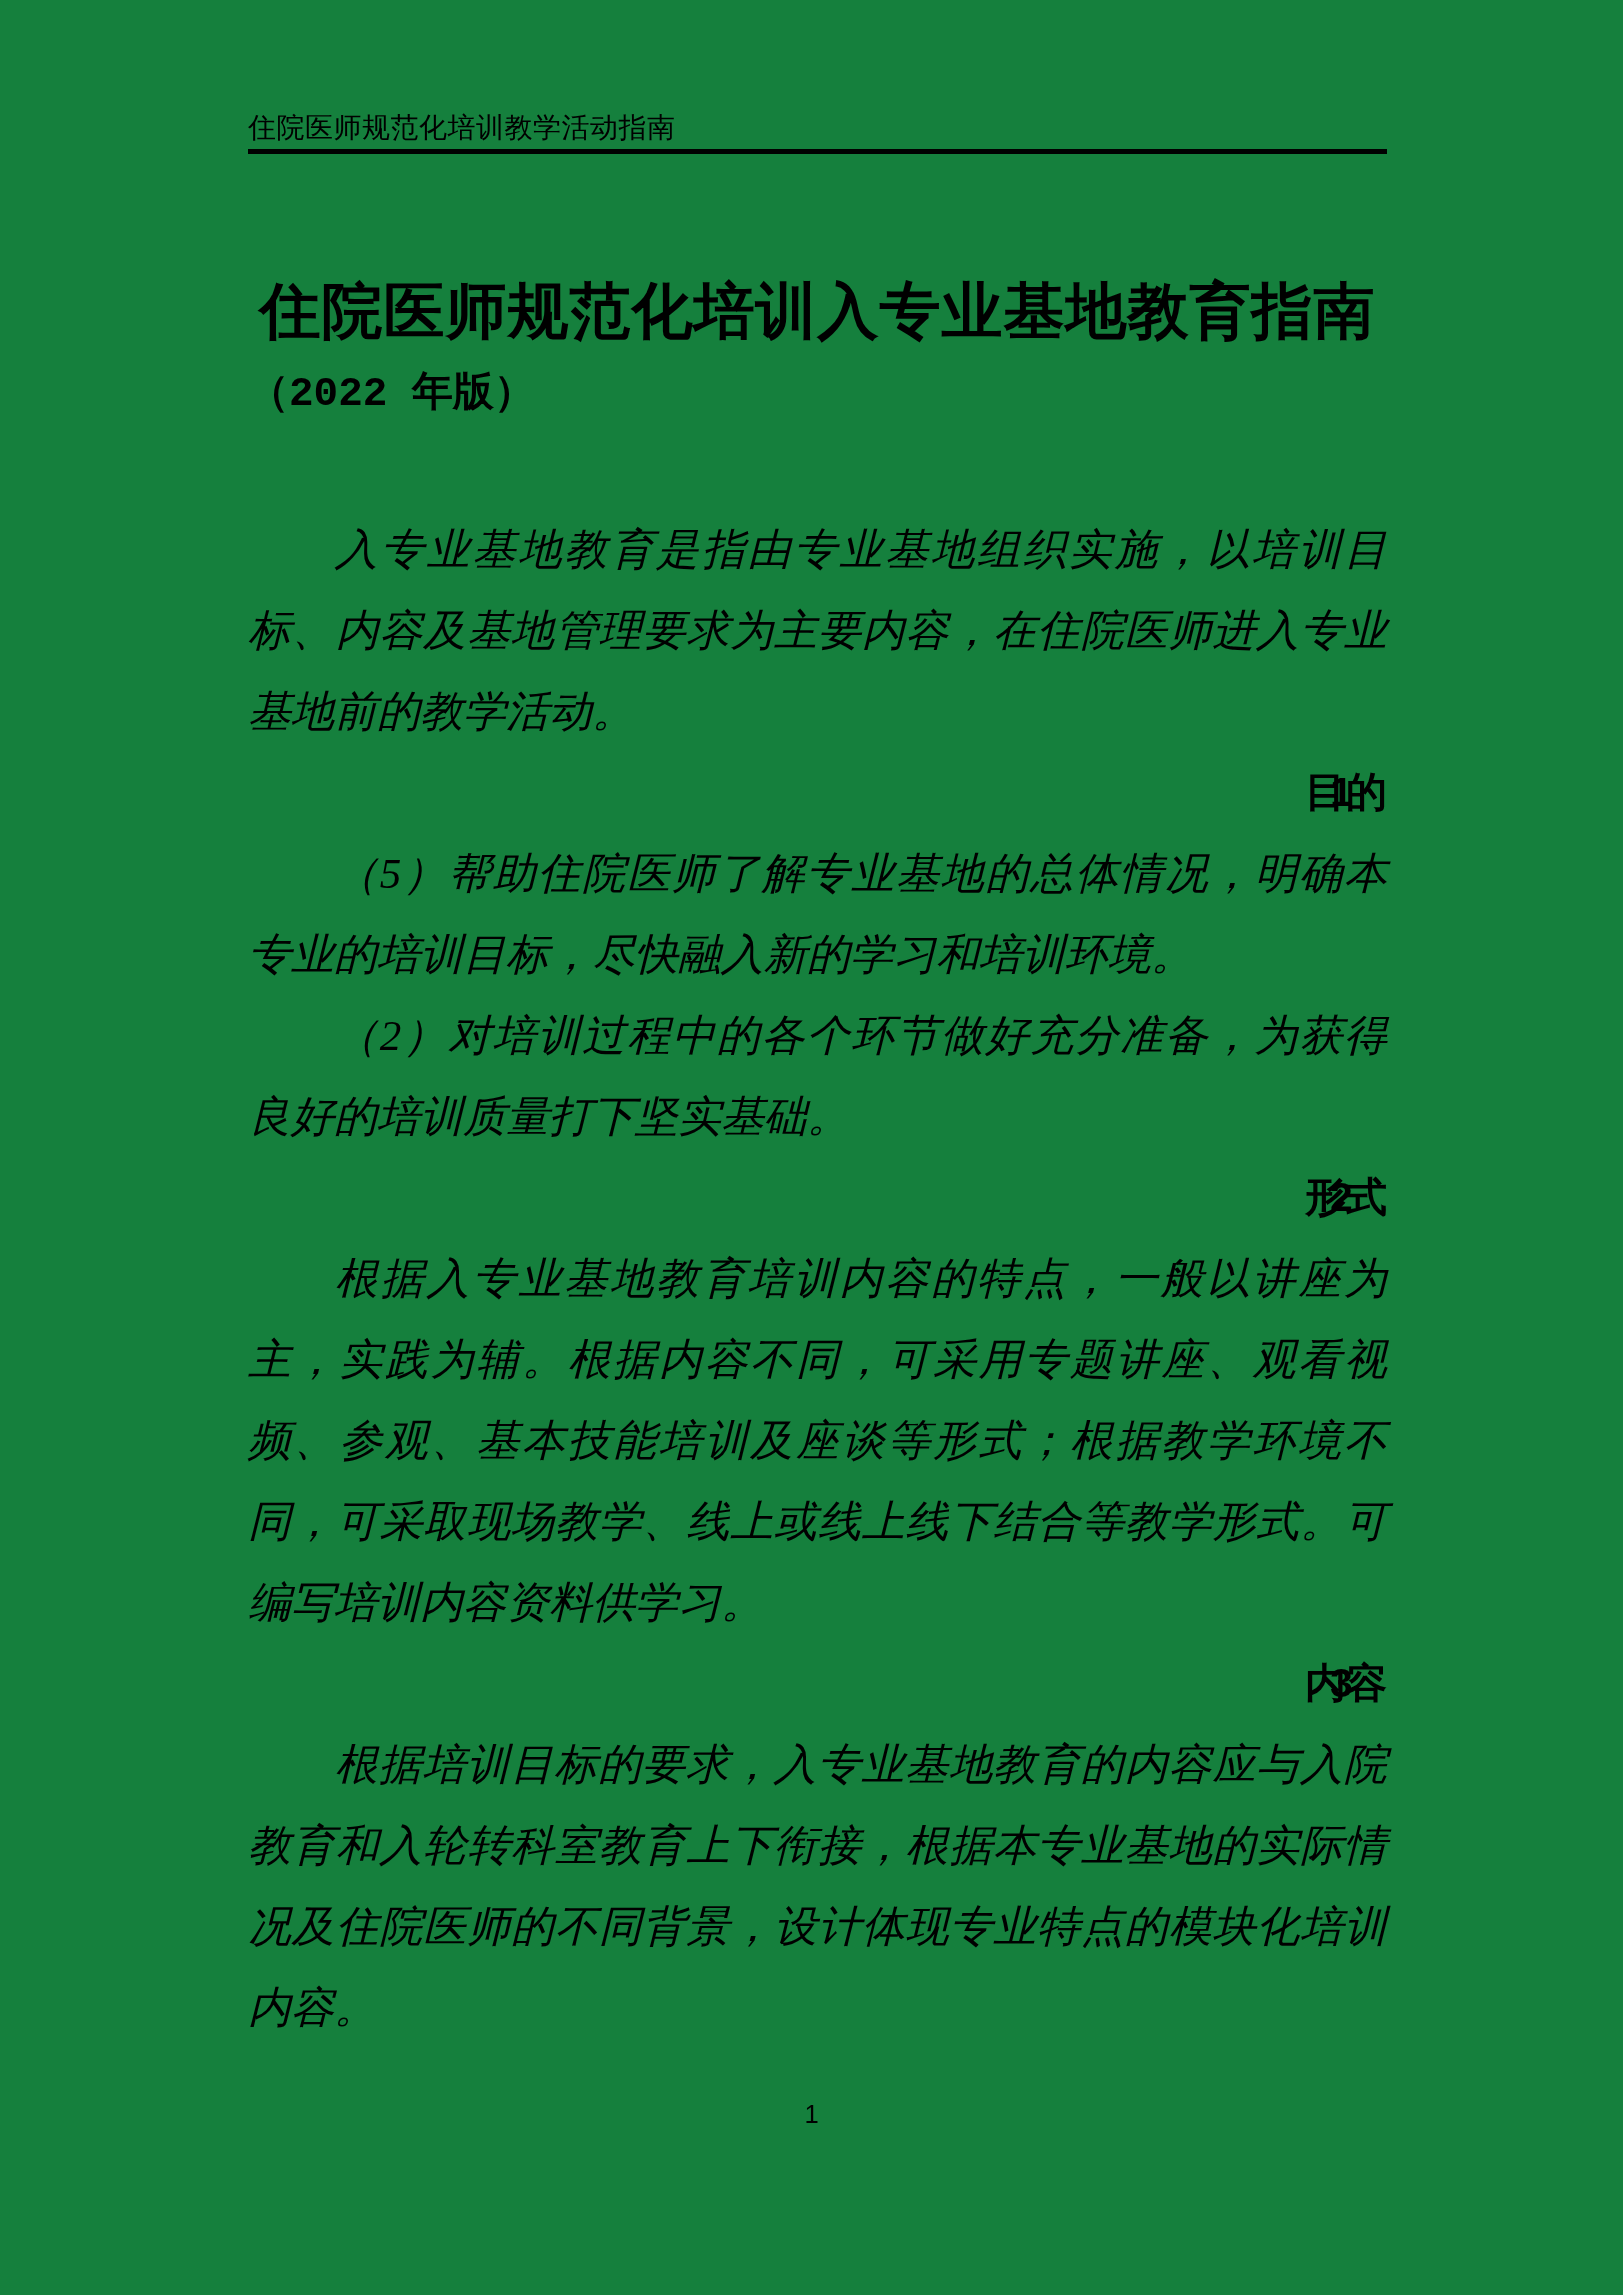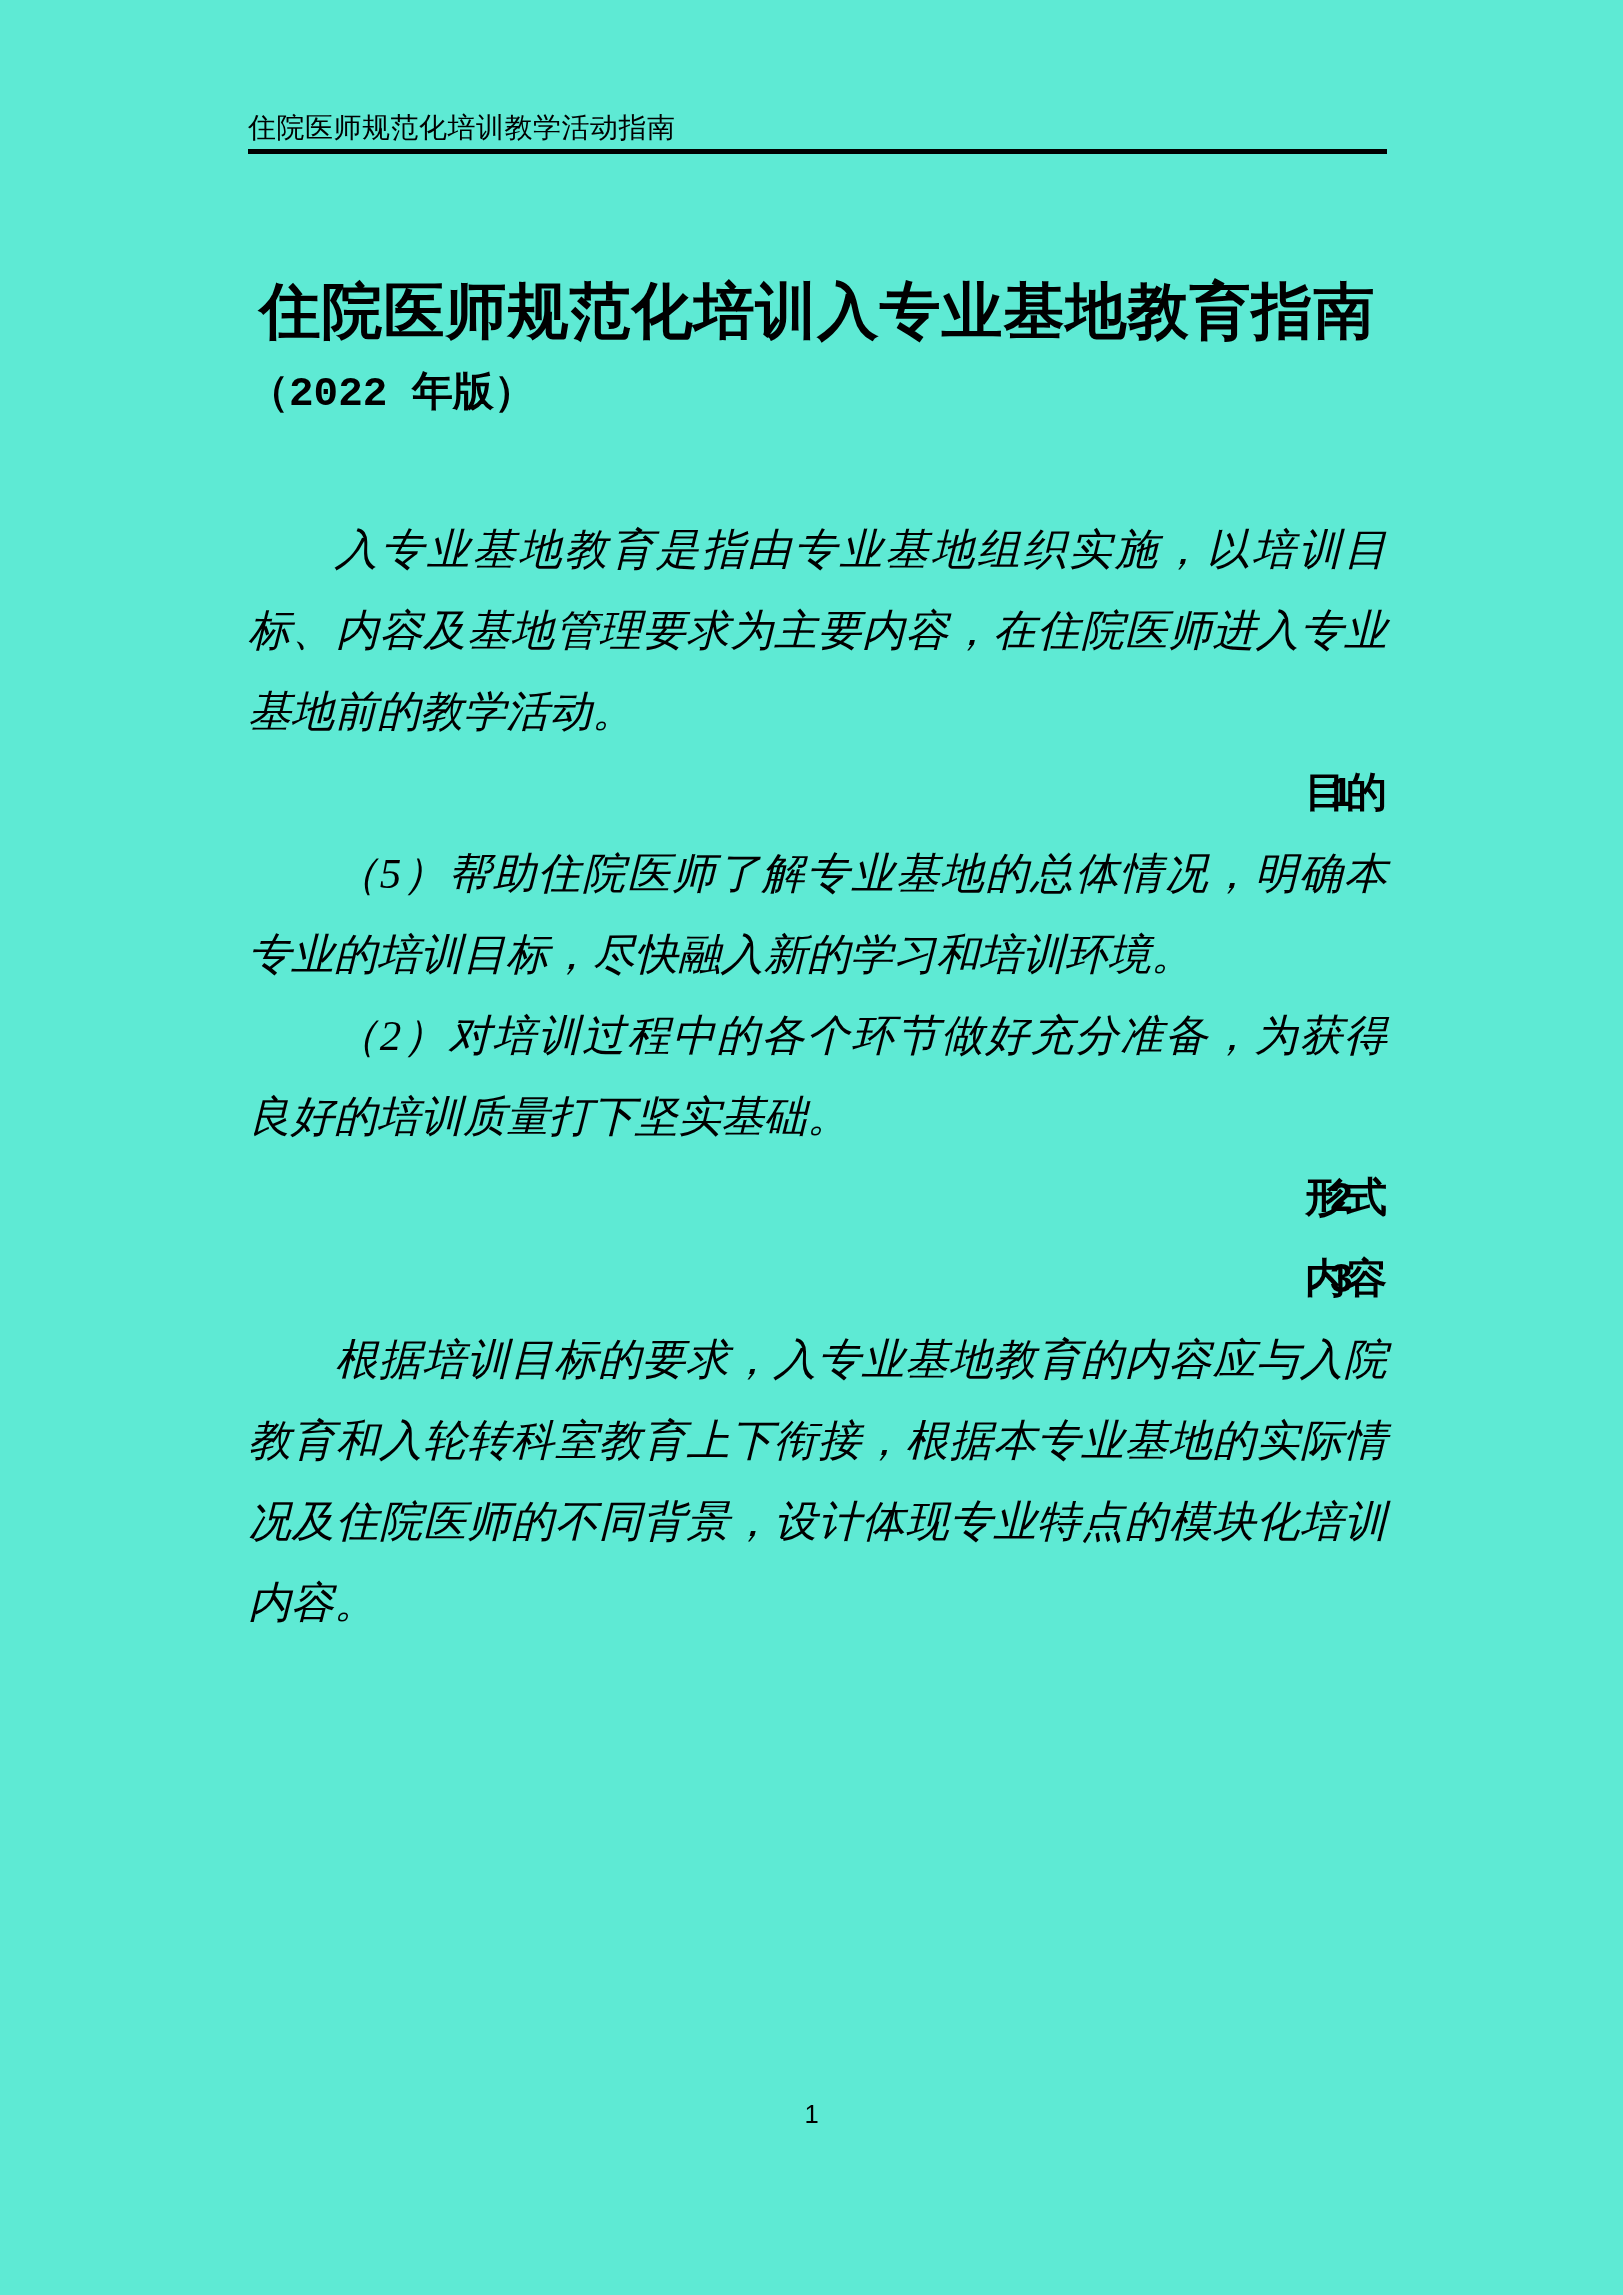--- a/index.html
+++ b/index.html
@@ -4,21 +4,21 @@
 <style>
   html, body {
     margin: 0;
     padding: 0;
     background: #ffffff;
   }
   .sheet {
     position: relative;
     width: 1623px;
     height: 2295px;
-    background: #5eead4;
+    background: #15803d;
     color: #000000;
     overflow: hidden;
   }
   .column {
     position: absolute;
     left: 248px;
     top: 0;
     width: 1139px;
     padding-top: 110px;
   }
@@ -116,20 +116,21 @@
       </p>
 
       <p>（5）帮助住院医师了解专业基地的总体情况，明确本专业的培训目标，尽快融入新的学习和培训环境。</p>
 
       <p>（2）对培训过程中的各个环节做好充分准备，为获得良好的培训质量打下坚实基础。</p>
 
       <p class="sec-heading">
         <span class="sec-num">2</span><span>形式</span>
       </p>
 
+      <p>根据入专业基地教育培训内容的特点，一般以讲座为主，实践为辅。根据内容不同，可采用专题讲座、观看视频、参观、基本技能培训及座谈等形式；根据教学环境不同，可采取现场教学、线上或线上线下结合等教学形式。可编写培训内容资料供学习。</p>
 
       <p class="sec-heading">
         <span class="sec-num">3</span><span>内容</span>
       </p>
 
       <p>根据培训目标的要求，入专业基地教育的内容应与入院教育和入轮转科室教育上下衔接，根据本专业基地的实际情况及住院医师的不同背景，设计体现专业特点的模块化培训内容。</p>
 
     </div>
   </div>
 

